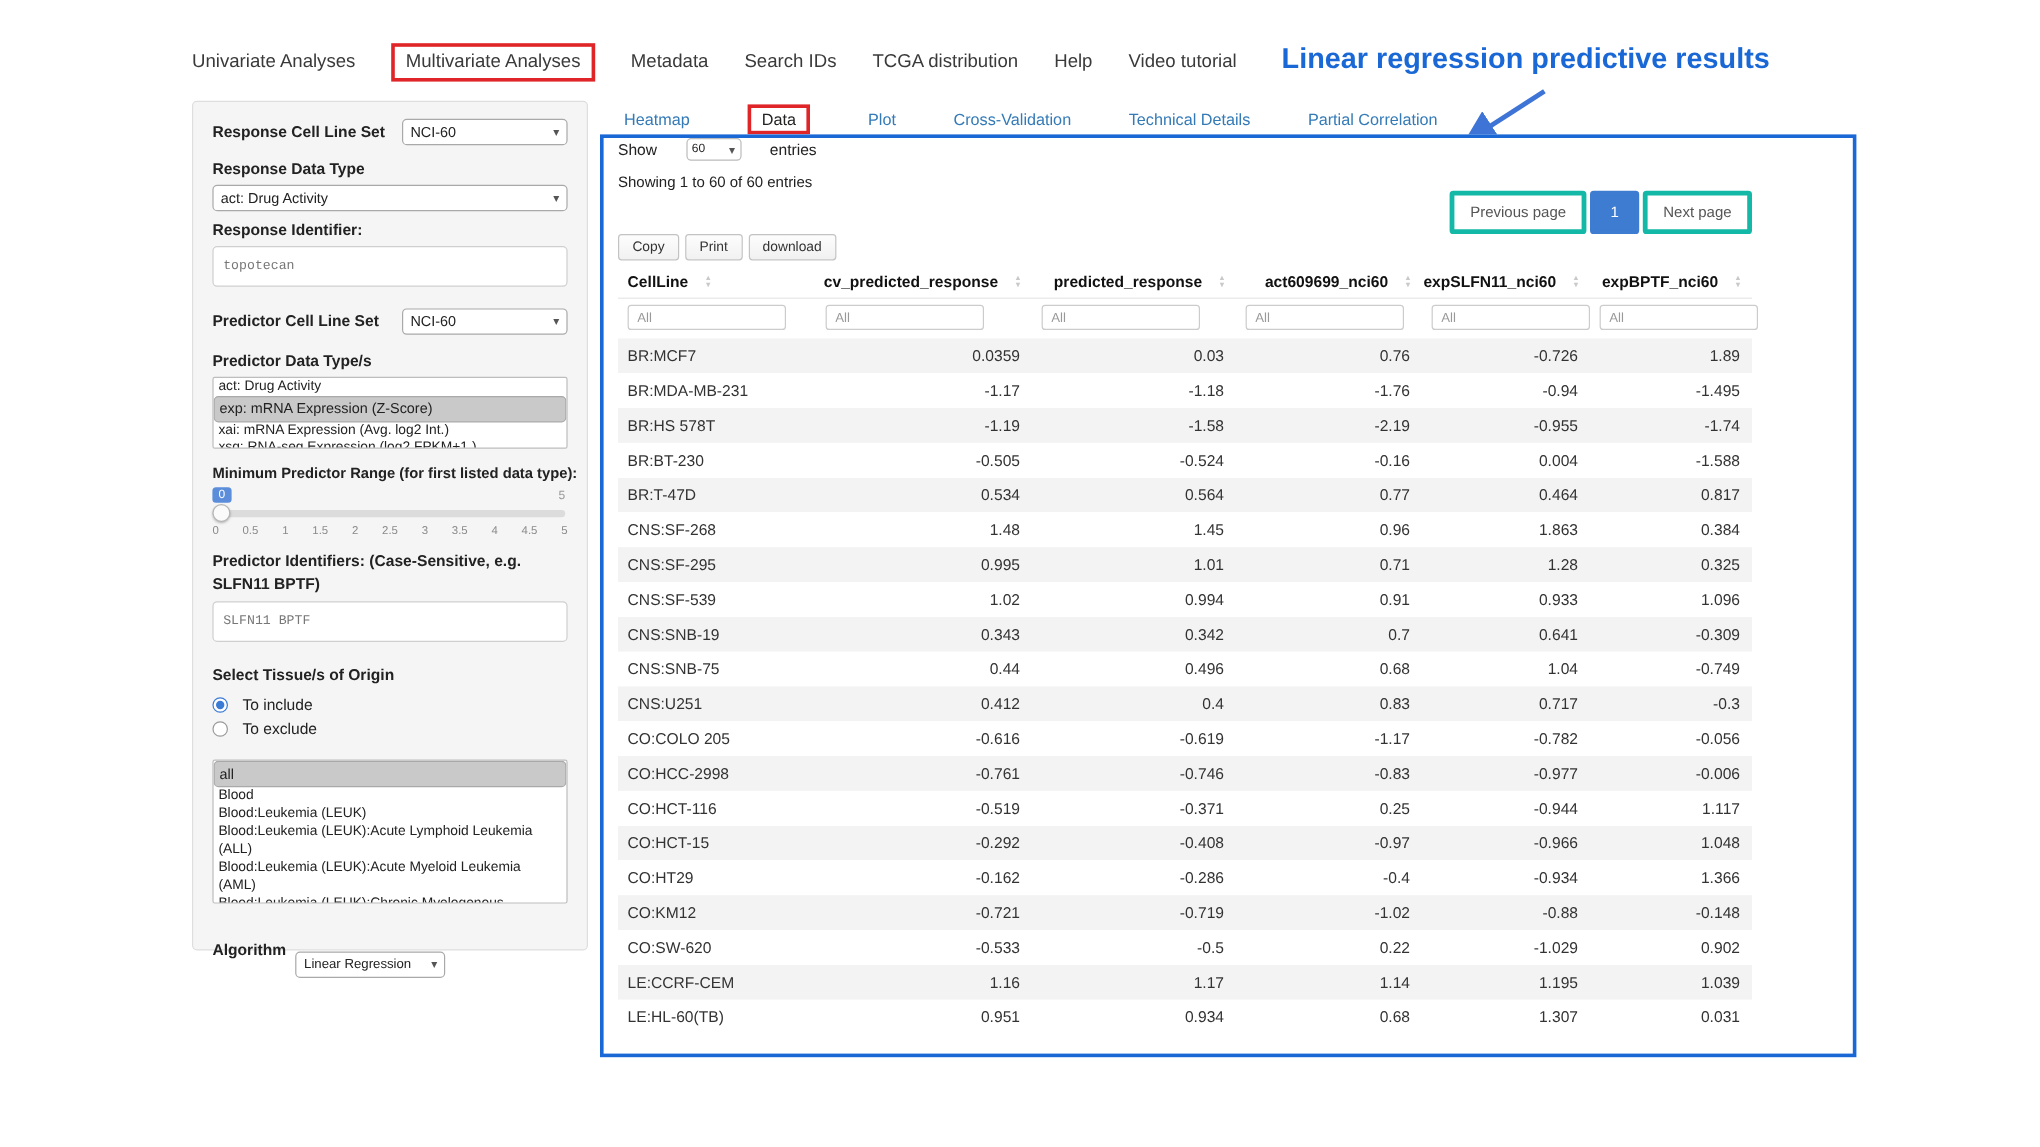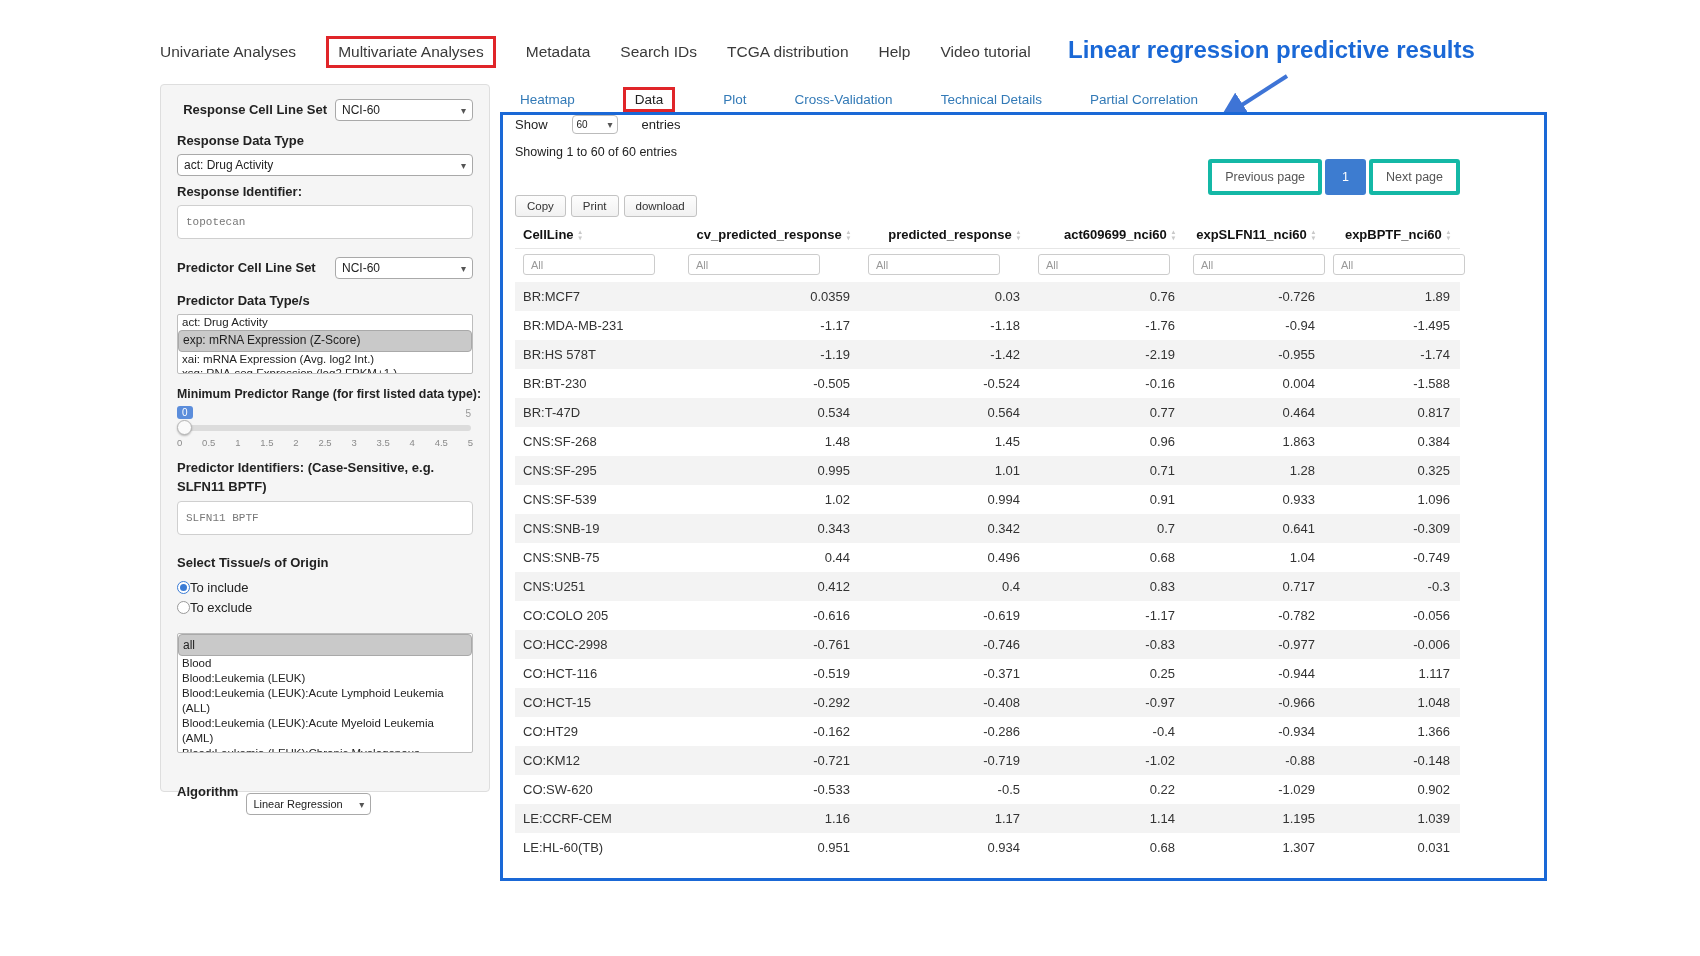--- a/index.html
+++ b/index.html
@@ -41,21 +41,21 @@
   .slider-val { position:absolute; left:0; top:0; background:#5b8ddb; color:#fff;
          font-size:10px; padding:1px 5px; border-radius:3px; }
   .slider-max { position:absolute; right:2px; top:2px; font-size:10px; color:#999; }
   .slider-track { position:absolute; left:2px; right:2px; top:19px; height:6px;
          background:#dcdcdc; border-radius:3px; }
   .slider-handle { position:absolute; left:-2px; top:-5px; width:15px; height:15px;
          border-radius:50%; background:#fafafa; border:1px solid #b5b5b5;
          box-shadow:0 1px 2px rgba(0,0,0,.25); cursor:pointer; }
   .slider-ticks { position:absolute; left:0; right:0; top:31px; display:flex;
          justify-content:space-between; font-size:9.5px; color:#8a8a8a; }
-  .radio-line { display:flex; align-items:center; gap:0; height:20px; cursor:pointer; }
+  .radio-line { display:flex; align-items:center; gap:12px; height:20px; cursor:pointer; }
   .rb { width:13px; height:13px; border-radius:50%; border:1px solid #9a9a9a;
         background:#fff; position:relative; }
   .rb.checked { border-color:#3a7bd5; }
   .rb.checked::after { content:""; position:absolute; left:2px; top:2px; width:7px;
         height:7px; border-radius:50%; background:#3a7bd5; }
 
   
   .tabs { position:absolute; left:520px; top:87px; display:flex; align-items:center;
         gap:48px; font-size:13.5px; white-space:nowrap; }
   .tab { color:#337ab7; cursor:pointer; }
@@ -77,21 +77,21 @@
   .pg.current { background:#3d7cd0; border-color:#3d7cd0; color:#fff; min-width:32px; }
   .dt-buttons { position:absolute; left:12px; top:80px; display:flex; gap:5px; }
   .dtb { border:1px solid #c3c3c3; background:linear-gradient(#fdfdfd,#f1f1f1);
         color:#333; font-size:11.5px; padding:4px 11px; border-radius:3px;
         cursor:pointer; font-family:"Liberation Sans", sans-serif; }
 
   .tablewrap { position:absolute; left:12px; top:106px; width:945px; }
   table { border-collapse:collapse; width:100%; table-layout:fixed; }
   thead th { font-size:13px; font-weight:bold; color:#111; padding:6px 10px 6px 8px;
         border-bottom:1px solid #e6e6e6; }
-  th .hwrap { display:flex; align-items:center; gap:5px; }
+  th .hwrap { display:flex; align-items:center; gap:15px; }
   th.col-num .hwrap { justify-content:flex-end; }
   .sort { display:inline-flex; flex-direction:column; color:#c9c9c9; font-size:6.5px;
         line-height:5.5px; }
   tr.filter-row td { padding:5px 8px 7px 8px; }
   tr.filter-row input { width:132px; height:21px; border:1px solid #ccc;
         border-radius:3px; font-size:11px; color:#444; padding:0 7px;
         font-family:"Liberation Sans", sans-serif; }
   tr.filter-row input::placeholder { color:#999; }
   tbody td { font-size:13px; color:#333; padding:7px 10px 7px 8px; line-height:15px;
         white-space:nowrap; overflow:hidden; }
@@ -117,21 +117,21 @@
   <defs>
     <marker id="ah" markerWidth="7" markerHeight="7" refX="3.5" refY="3.5" orient="auto">
       <path d="M0,0 L7,3.5 L0,7 z" fill="#3e74d6"></path>
     </marker>
   </defs>
   <line x1="72" y1="4" x2="16" y2="40" stroke="#3e74d6" stroke-width="4" marker-end="url(#ah)"></line>
 </svg>
 
 <div class="sidebar">
 
-  <div class="frow" style="justify-content:flex-end;">
+  <div class="frow" style="justify-content:space-between;">
     <span class="lbl">Response Cell Line Set</span>
     <div class="sel w135">
       <span>NCI-60</span>
       <span class="chev">▾</span>
     </div>
   </div>
 
   <div class="lbl" style="margin-top:12px;">Response Data Type</div>
   <div class="sel wfull" style="margin-top:5px;">
     <span>act: Drug Activity</span>
@@ -333,21 +333,21 @@
             <td>BR:MDA-MB-231</td>
             <td class="num">-1.17</td>
             <td class="num">-1.18</td>
             <td class="num">-1.76</td>
             <td class="num">-0.94</td>
             <td class="num">-1.495</td>
           </tr>
           <tr>
             <td>BR:HS 578T</td>
             <td class="num">-1.19</td>
-            <td class="num">-1.42</td>
+            <td class="num">-1.58</td>
             <td class="num">-2.19</td>
             <td class="num">-0.955</td>
             <td class="num">-1.74</td>
           </tr>
           <tr>
             <td>BR:BT-230</td>
             <td class="num">-0.505</td>
             <td class="num">-0.524</td>
             <td class="num">-0.16</td>
             <td class="num">0.004</td>

